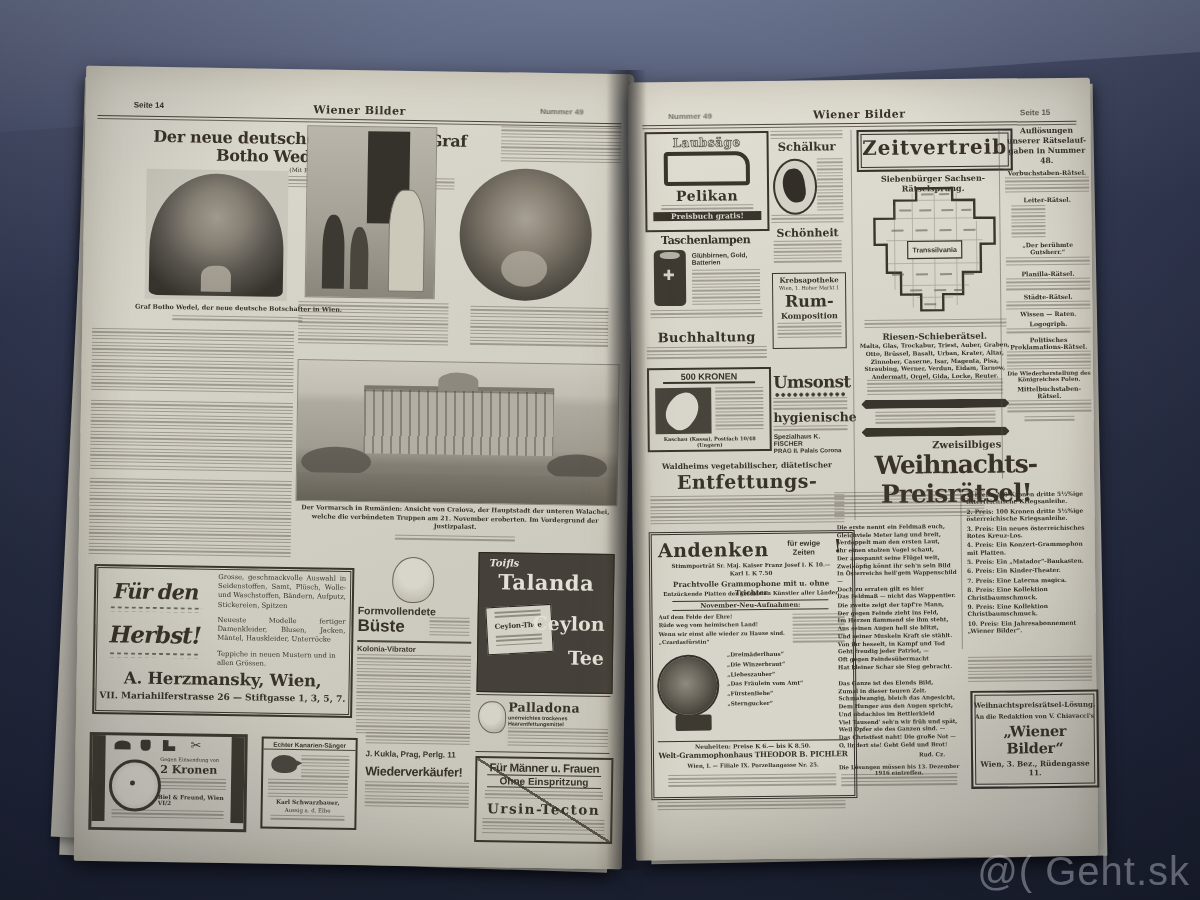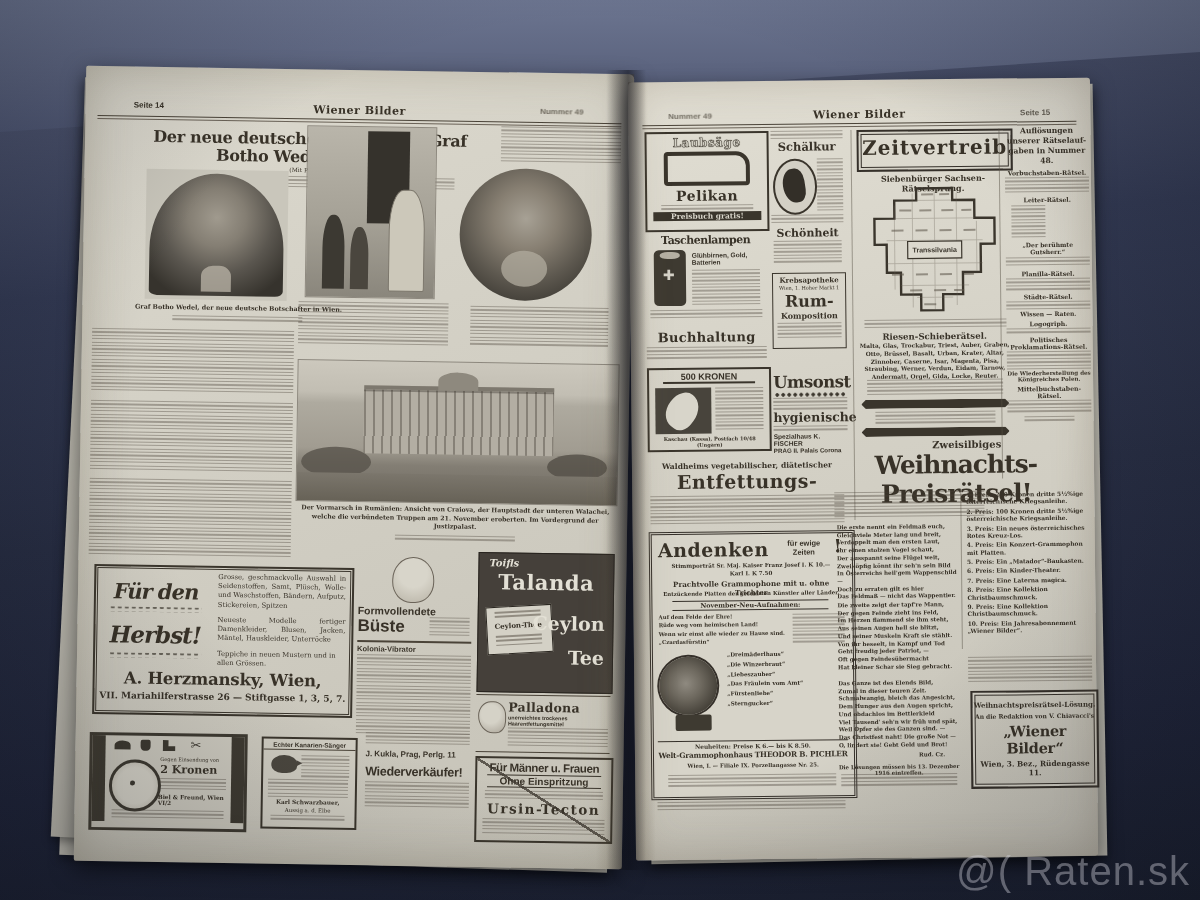--- a/index.html
+++ b/index.html
@@ -440,13 +440,13 @@
   <div class="abs" style="left:0;top:0;width:20px;height:778px;background:linear-gradient(270deg,transparent,rgba(84,74,56,.35));"></div>
   <div class="abs" style="left:0;top:0;width:462px;height:778px;box-shadow:inset 0 0 42px rgba(110,98,74,.28);pointer-events:none;"></div>
 </div>
 
 <div class="abs" style="left:606px;top:70px;width:40px;height:800px;
      background:linear-gradient(90deg,transparent 0%,rgba(15,17,26,.45) 45%,rgba(15,17,26,.55) 55%,transparent 100%);"></div>
 
 <div class="abs" style="left:0;top:0;width:1200px;height:900px;pointer-events:none;
      background:radial-gradient(ellipse at 50% 45%,transparent 55%,rgba(5,8,16,.28) 100%);"></div>
 
-<div class="abs sans" style="right:10px;bottom:6px;font-size:40px;color:rgba(205,206,214,.42);letter-spacing:1px;">@( Raten.sk</div>
+<div class="abs sans" style="right:10px;bottom:6px;font-size:40px;color:rgba(205,206,214,.42);letter-spacing:1px;">@( Geht.sk</div>
 
 </body></html>

